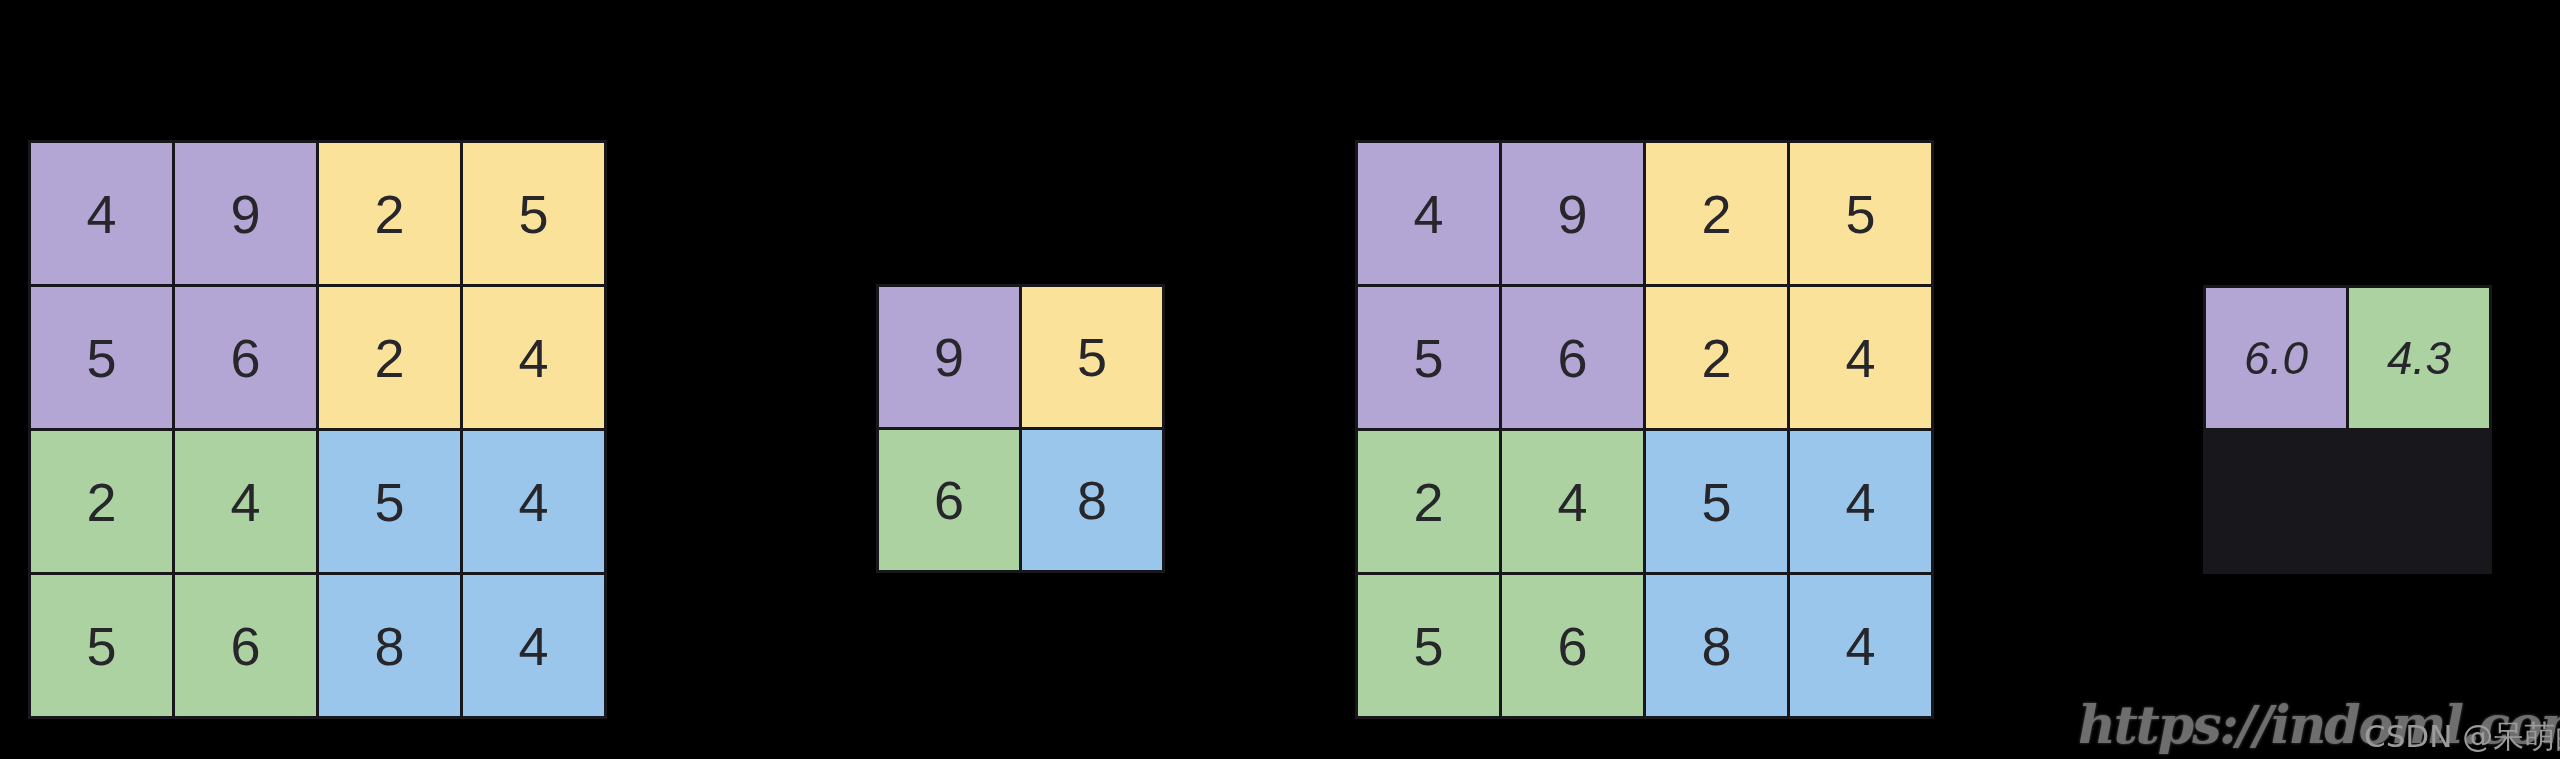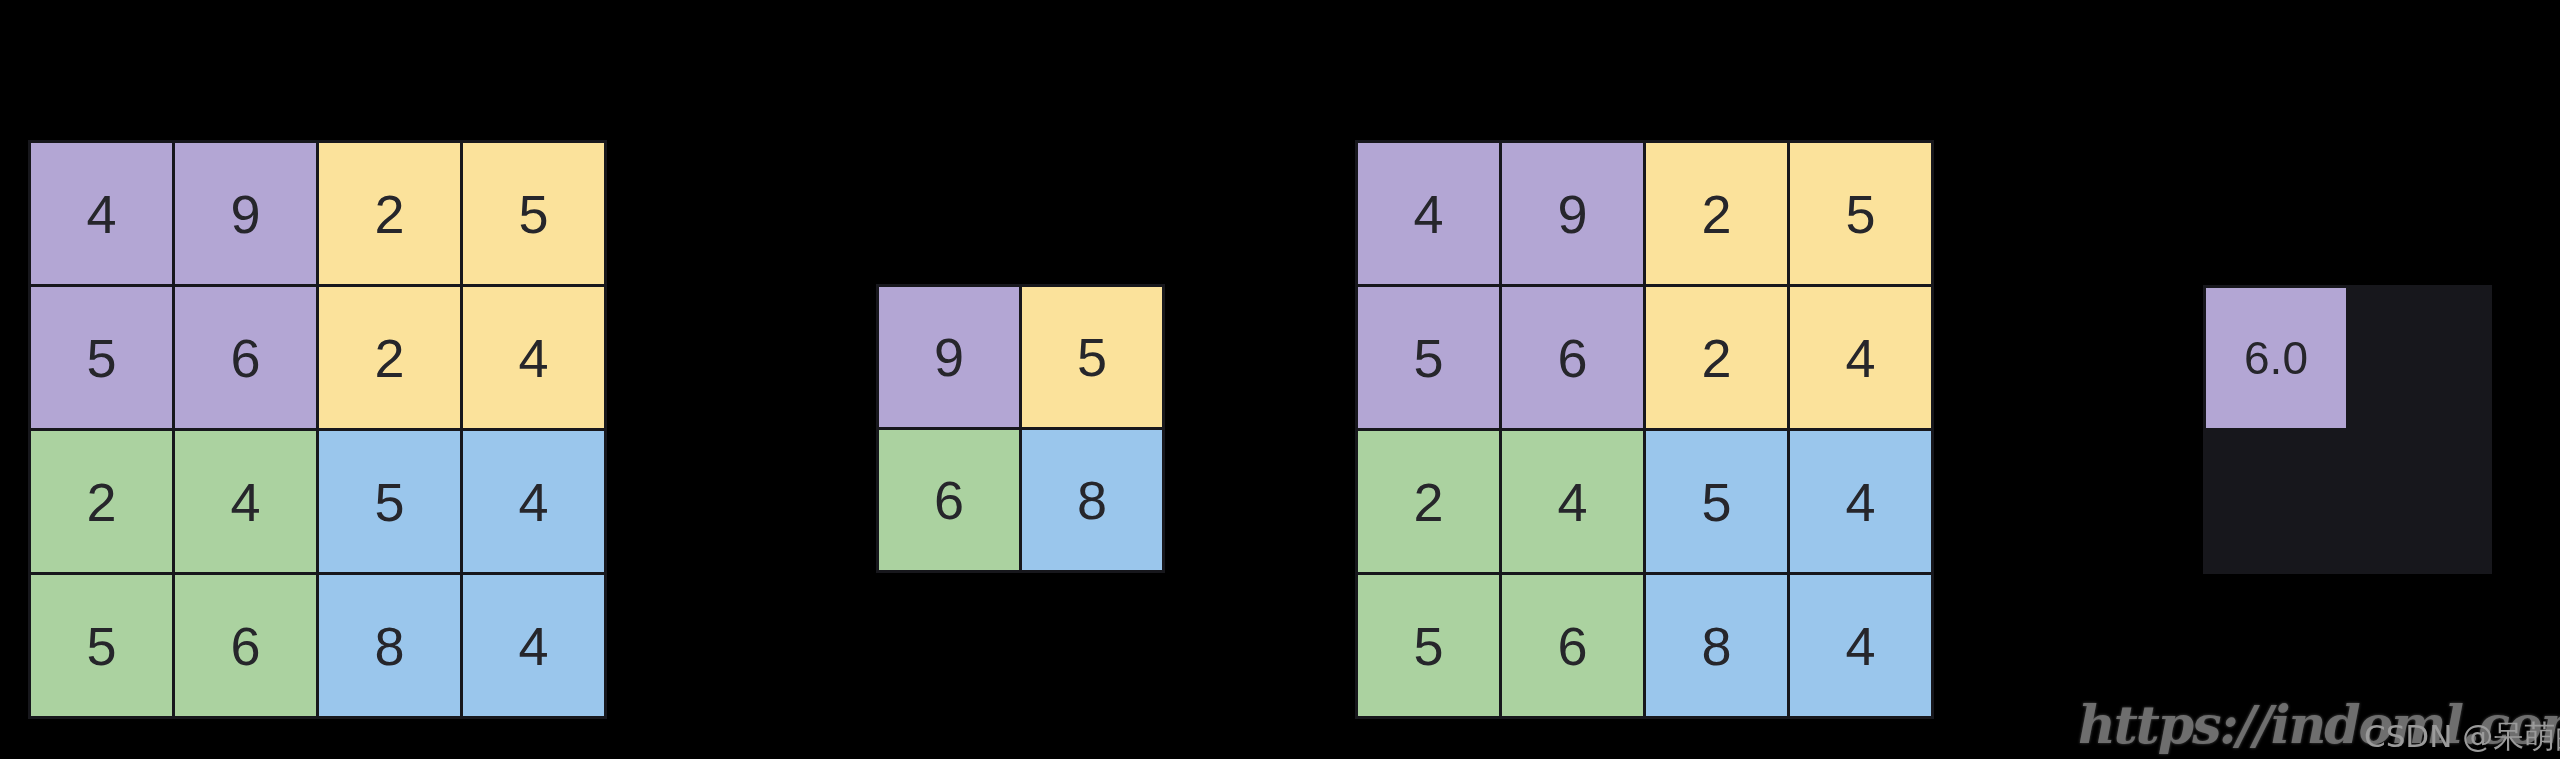--- a/index.html
+++ b/index.html
@@ -101,20 +101,21 @@
     <div class="cell cg">2</div>
     <div class="cell cg">4</div>
     <div class="cell cb">5</div>
     <div class="cell cb">4</div>
     <div class="cell cg">5</div>
     <div class="cell cg">6</div>
     <div class="cell cb">8</div>
     <div class="cell cb">4</div>
   </div>
 
-  <div class="grid g2 g2-avg" style="left:2203px; top:285px;">
+  <div class="grid g2 g2-avg" style="left:2203px; top:285px;font-style:italic;">
     <div class="cell cp">6.0</div>
+    <div class="cell cg">4.3</div>
   </div>
 
   <span class="wm-url">https://indoml.com</span>
   <span class="wm-credit">CSDN @呆萌的代Ma</span>
 
 </div>
 
 </body></html>

